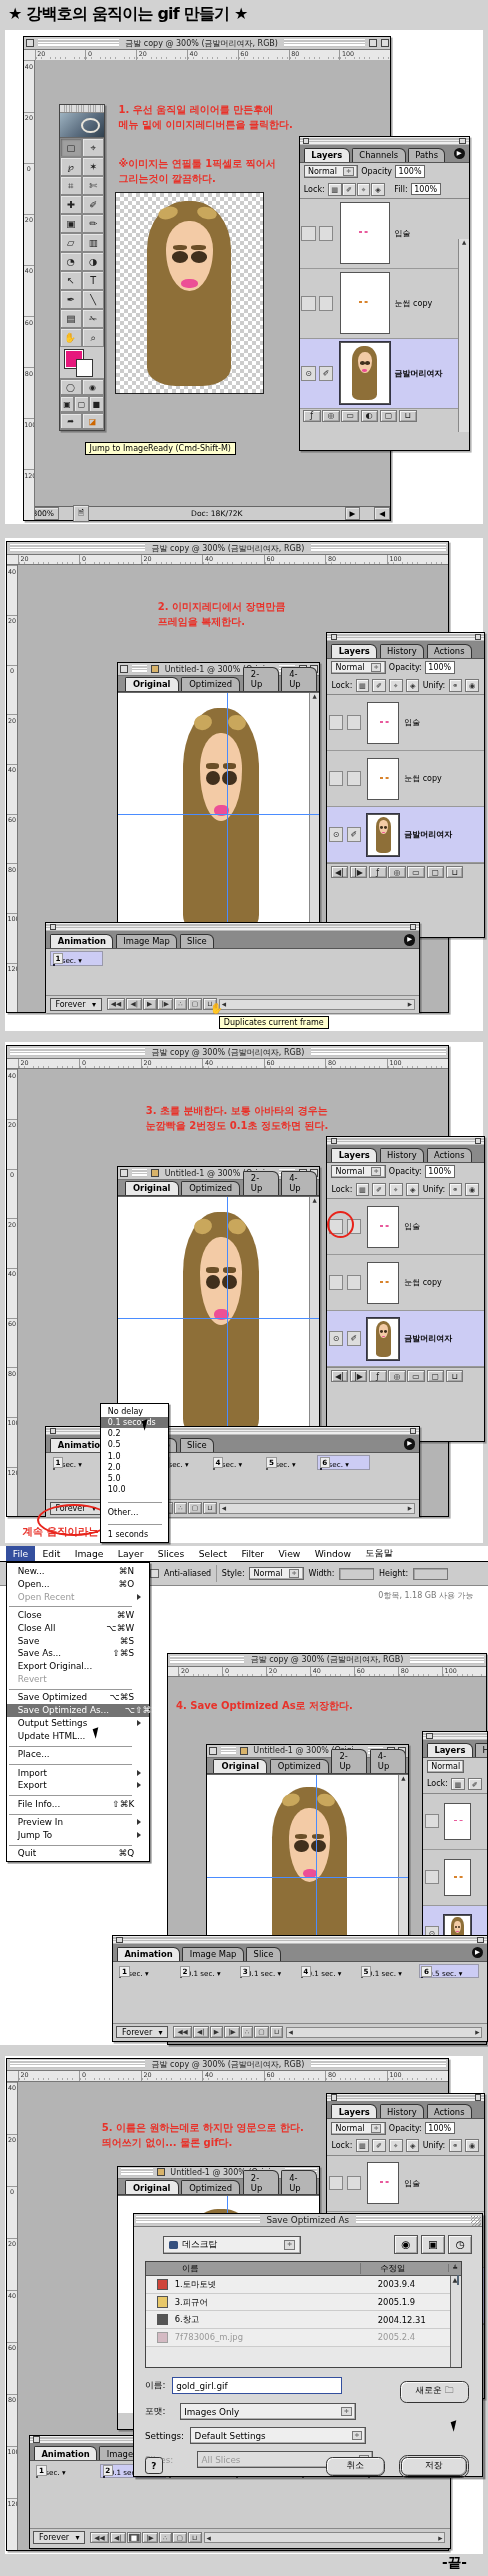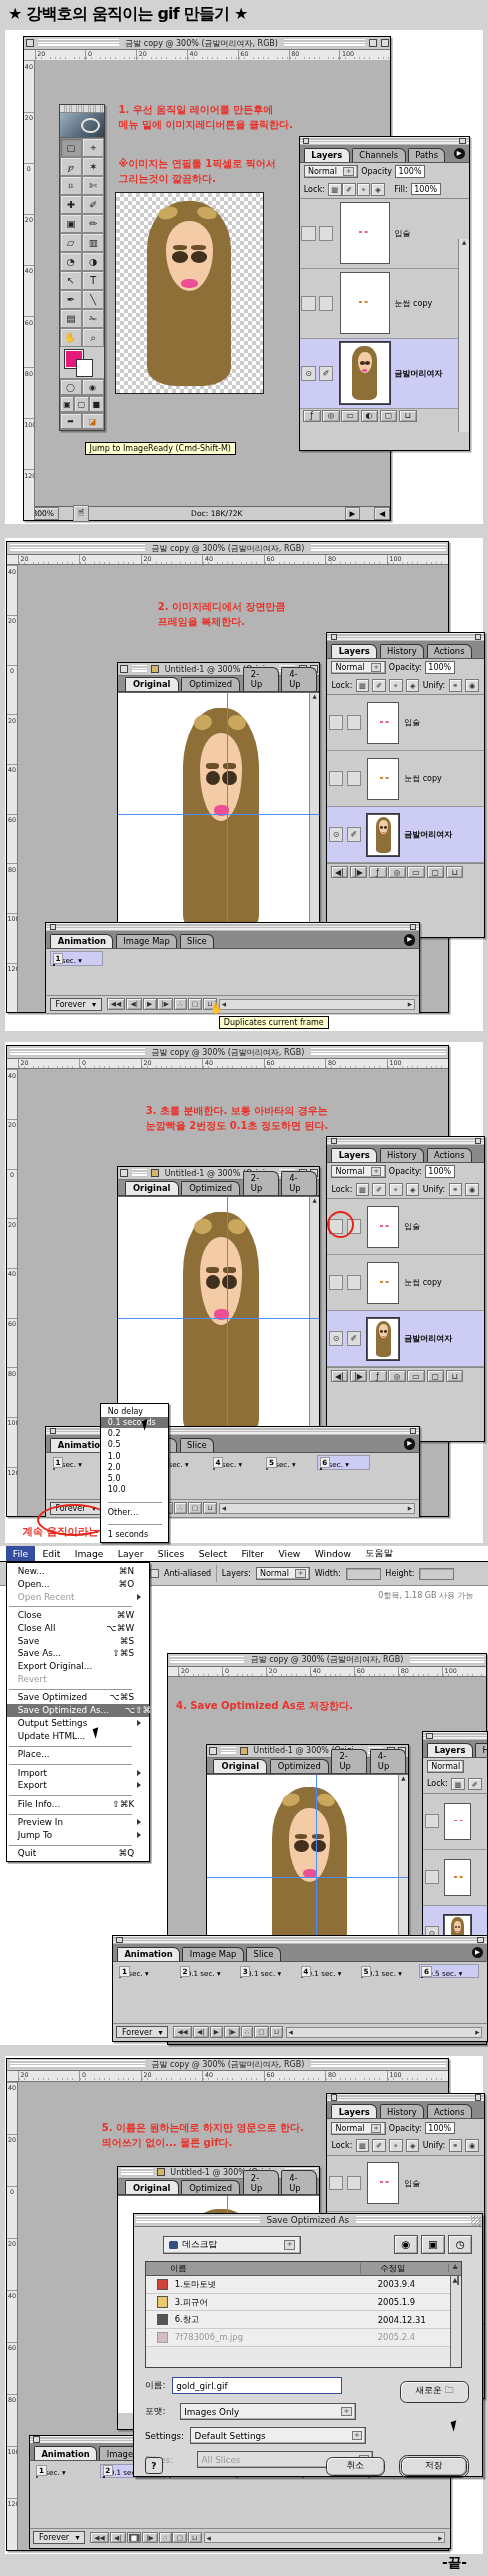--- a/index.html
+++ b/index.html
@@ -122,21 +122,21 @@
 .findertxt{position:absolute;color:#777;font-size:8px;white-space:nowrap}
 
 .dialog{position:absolute;background:#d8d8d8;border:0.8px solid #000;box-shadow:2.4px 2.4px 0 rgba(0,0,0,.4);z-index:20}
 .dlg-body{position:relative;font-size:8.8px}
 .locbox{position:absolute;display:flex;align-items:center;gap:4px;border:0.8px solid #555;background:#eee;box-shadow:inset -0.8px -0.8px 0 #999;padding:1.6px 4.8px;font-size:8.8px}
 .disk{width:9.6px;height:7.2px;background:#35507e;border-radius:1.6px}
 .updn{font-size:6.4px;border:0.8px solid #777;background:#ddd;padding:0 1.6px;line-height:7.2px}
 .iconbtn{width:24px;height:19px;border:0.8px solid #555;background:#ddd;box-shadow:inset 0.8px 0.8px 0 #fff,inset -0.8px -0.8px 0 #999;text-align:center;line-height:17.6px;font-size:10.4px}
 .flist{position:absolute;border:0.8px solid #444;background:#e8e8e8}
 .fl-head{display:flex;background:#9a9a9a;border-bottom:0.8px solid #555;height:14.4px;align-items:center;font-size:8.4px}
-.fl-head .c1{flex:1;padding-left:24px}
+.fl-head .c1{flex:1;padding-left:36px}
 .fl-head .c2{width:88px;padding-left:19px;border-left:0.8px solid #777}
 .fl-head .c3{width:12.8px;text-align:center;border-left:0.8px solid #777;font-size:6.4px}
 .fl-row{display:flex;align-items:center;height:17.6px;border-bottom:0.8px solid #ccc;background:#eee;font-size:8.4px}
 .fl-row .fic{width:11.2px;height:11.2px;margin:0 6.4px 0 11.2px;border:0.8px solid #555;background:#c55}
 .fl-row .fn{flex:1;white-space:nowrap;overflow:hidden}
 .fl-row .fd{width:88px;padding-left:4.8px}
 .fl-row.dim{color:#999}
 .fl-row.dim .fic{opacity:.5}
 .fl-row.c1 .fic{background:#d0453a}.fl-row.c2 .fic{background:#e0a33c}.fl-row.c3 .fic{background:#e8c86a}.fl-row.c4 .fic{background:#555}.fl-row.c5 .fic{background:#b89}
 .flscroll{position:absolute;right:0;top:14.4px;bottom:0;width:11.2px;border-left:0.8px solid #666;background:#ddd;font-size:6.4px;text-align:center;color:#333}
@@ -879,21 +879,21 @@
       <span class="mb">Select</span>
       <span class="mb">Filter</span>
       <span class="mb">View</span>
       <span class="mb">Window</span>
       <span class="mb">도움말</span>
     </div>
   <div class="optbar">
     <span style="margin-left:144px" class="chk"></span>
     <span>Anti-aliased</span>
     <span style="border-left:0.8px solid #999;height:17.6px"></span>
-    <span>Layers:</span>
+    <span>Style:</span>
     <span class="selbox">
         <span>Normal</span>
         <span class="updn">÷</span>
       </span>
     <span>Width:</span>
       <span class="field"></span>
     <span>Height:</span>
       <span class="field"></span>
   </div>
   <div class="findertxt" style="right:14.4px;top:44px">0항목, 1.18 GB 사용 가능</div>

